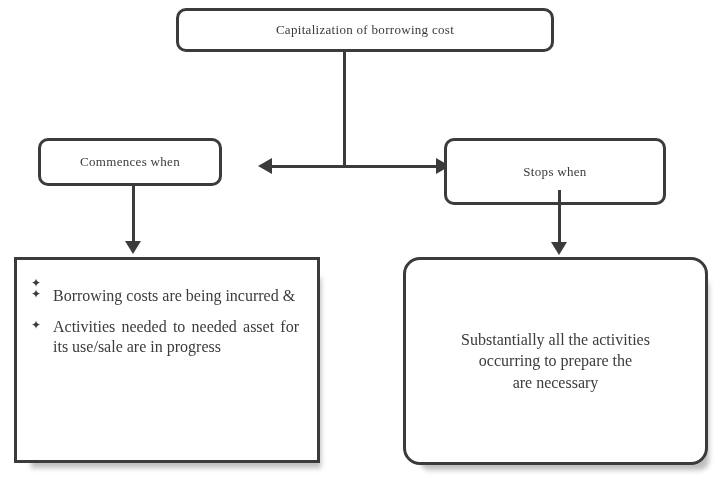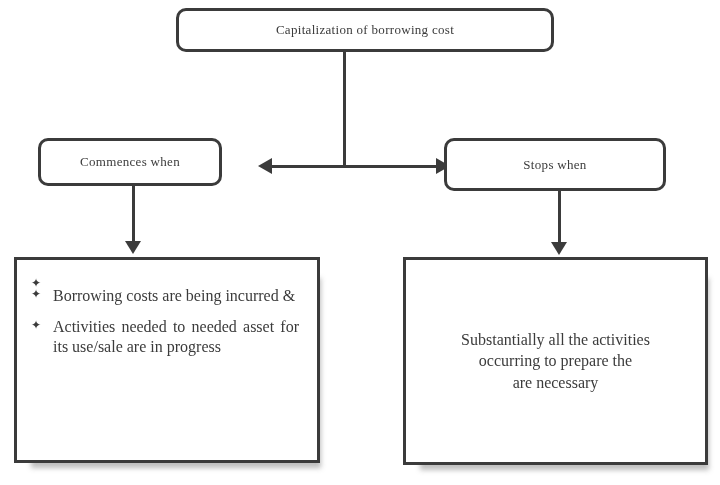--- a/index.html
+++ b/index.html
@@ -31,21 +31,21 @@
     justify-content: center;
   }
   .rounded { border-radius: 10px; }
   .node-label {
     font-size: 13px;
     letter-spacing: 0.3px;
     white-space: nowrap;
   }
   .top-box   { left: 176px; top: 8px;   width: 378px; height: 44px; }
   .left-branch  { left: 38px;  top: 138px; width: 184px; height: 48px; }
-  .right-branch { left: 444px; top: 138px; width: 222px; height: 53px; }
+  .right-branch { left: 444px; top: 138px; width: 222px; height: 67px; }
 
   .line {
     position: absolute;
     background: var(--border);
   }
   .v-root   { left: 343px; top: 52px;  width: 3px;   height: 114px; }
   .h-branch { left: 270px; top: 165px; width: 168px; height: 3px; }
   .v-left   { left: 132px; top: 185px; width: 3px;   height: 57px; }
   .v-right  { left: 558px; top: 190px; width: 3px;   height: 53px; }
 
@@ -81,20 +81,21 @@
 
   .left-detail {
     left: 14px; top: 257px; width: 306px; height: 206px;
     align-items: flex-start;
     justify-content: flex-start;
     box-shadow: 9px 13px 5px -8px rgba(70,70,70,0.35);
   }
   .right-detail {
     left: 403px; top: 257px; width: 305px; height: 208px;
     box-shadow: 9px 13px 5px -8px rgba(70,70,70,0.35);
+    border-radius: 17px;
   }
 
   ul.bullet-list {
     list-style: none;
     margin: 15px 0 0 0;
     padding: 0 18px 0 14px;
   }
   ul.bullet-list li {
     position: relative;
     padding-left: 22px;

